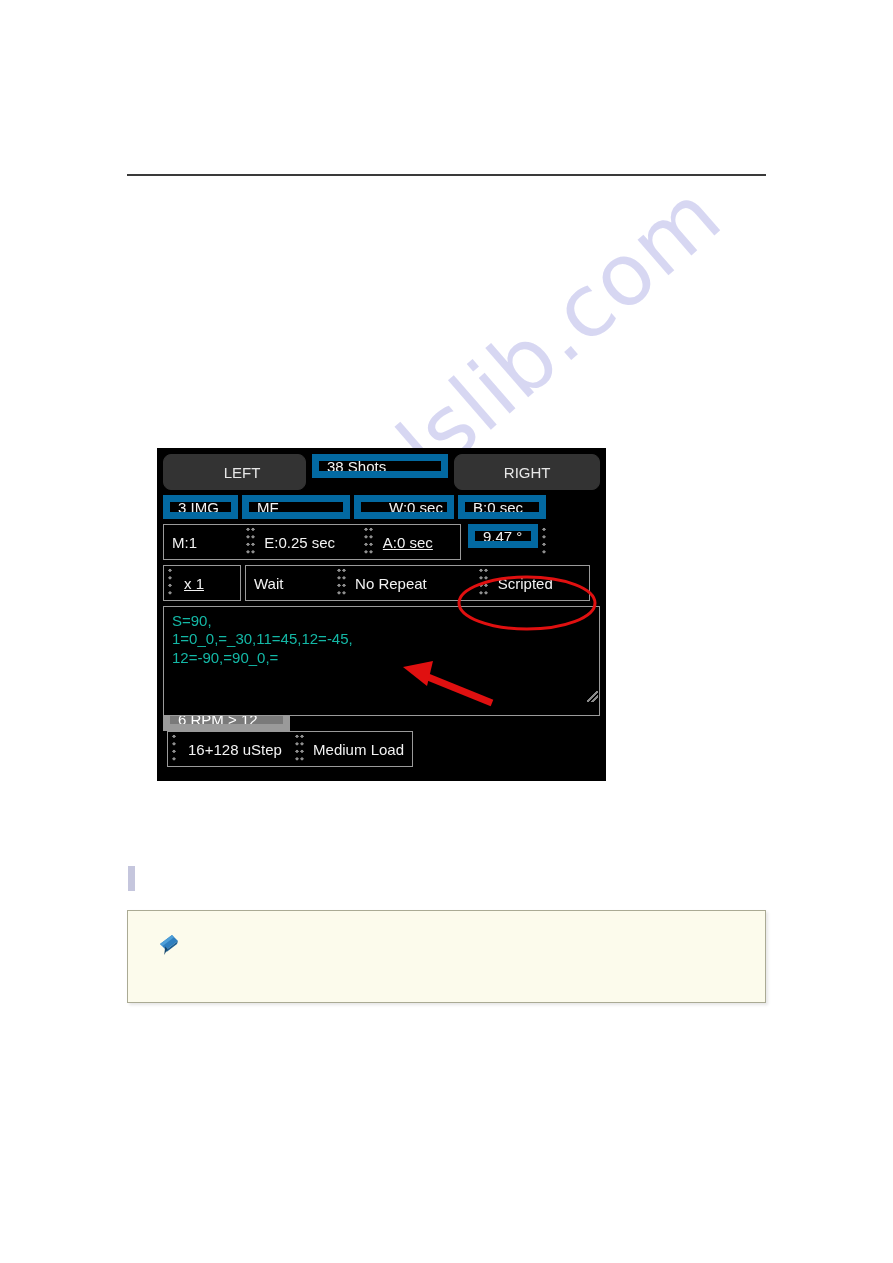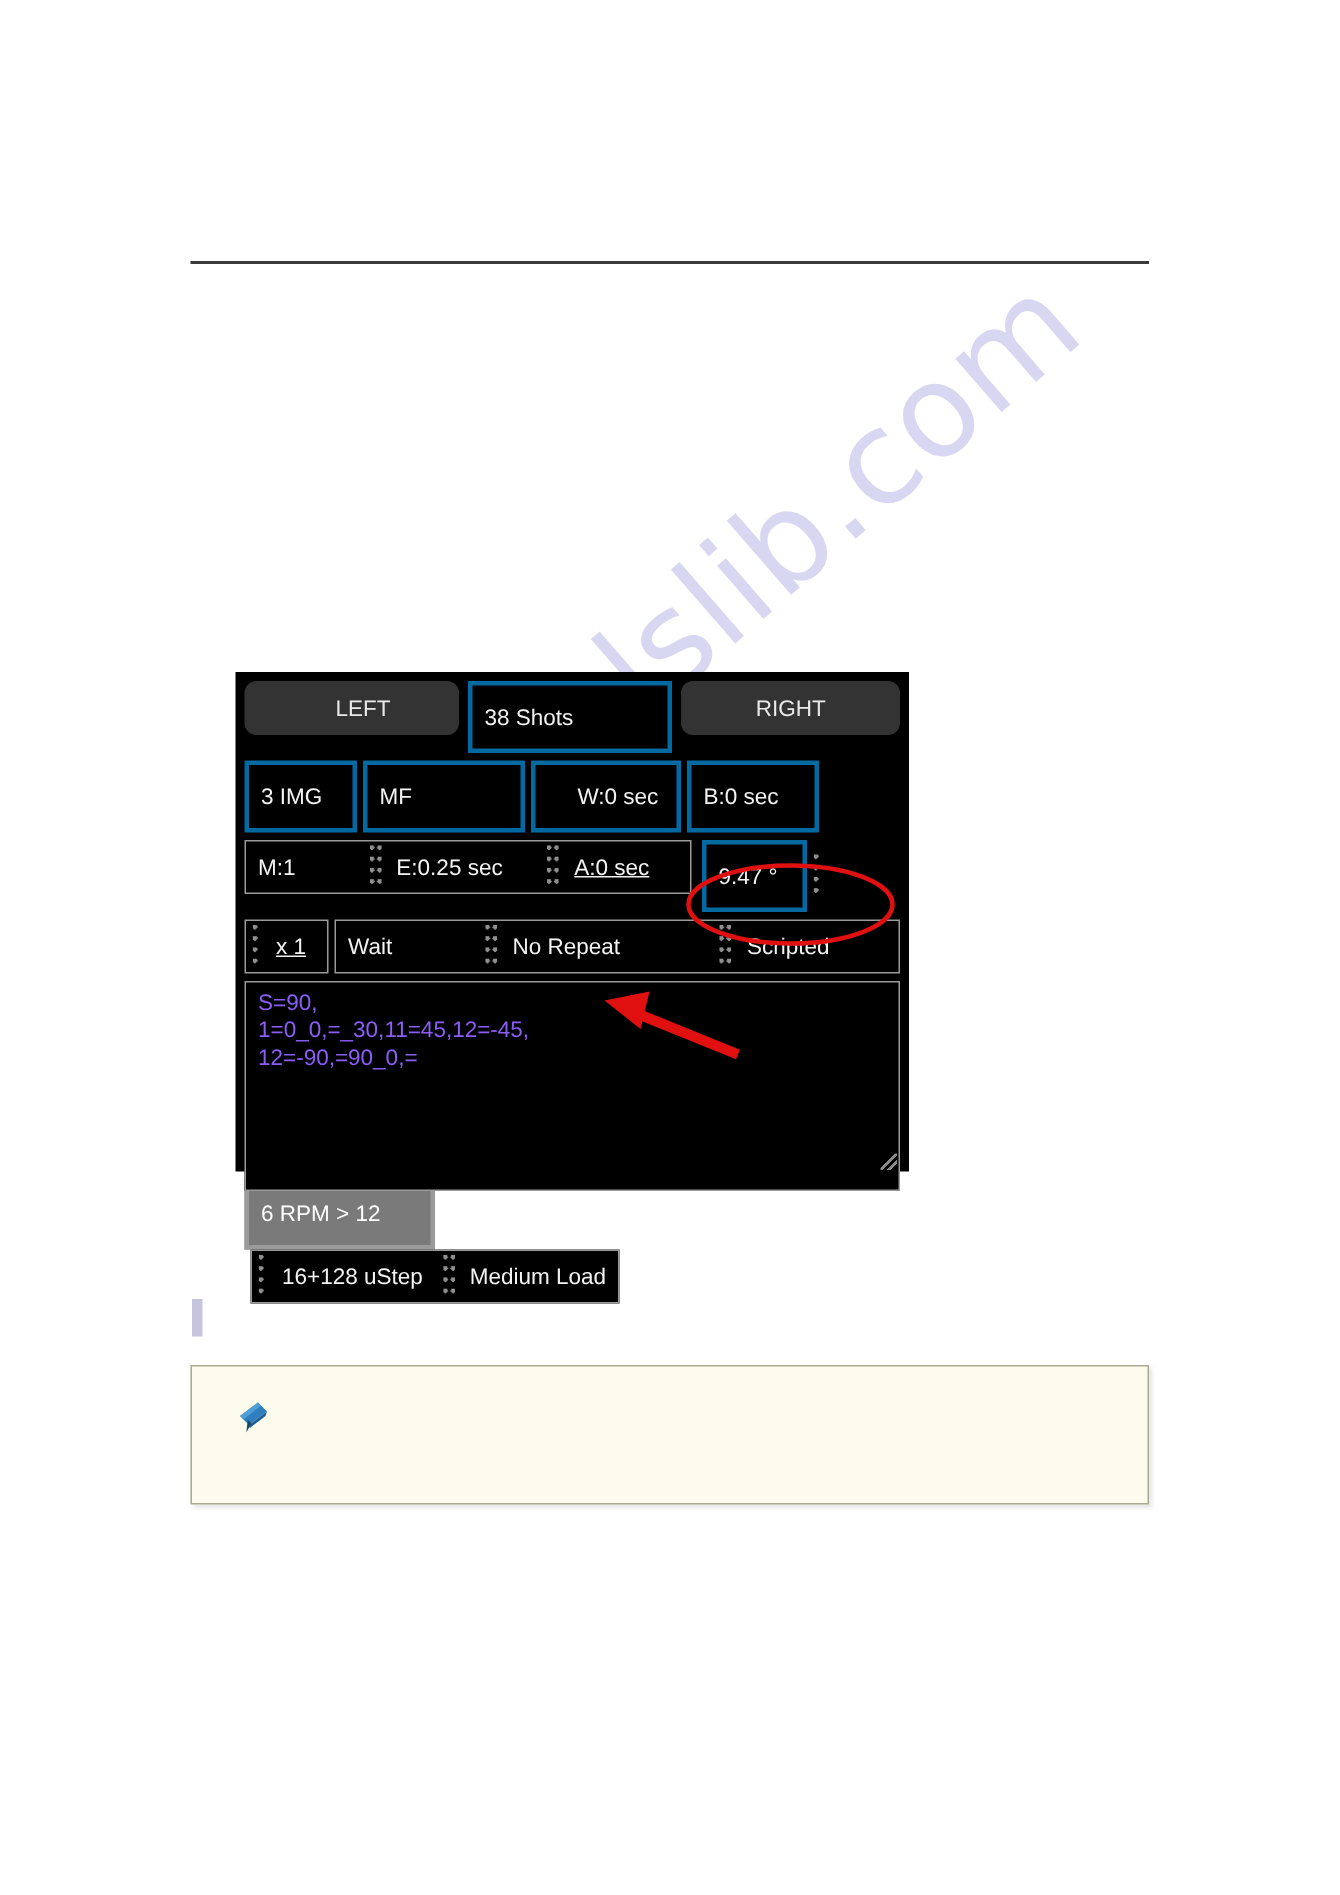--- a/index.html
+++ b/index.html
@@ -67,29 +67,29 @@
   }
 
   .row {
     display: flex;
     align-items: stretch;
   }
   .row + .row { margin-top: 5px; }
 
   
   .cell {
-    border: 3px solid #0369a1;
+    border: 7px solid #0369a1;
     background: #000000;
     color: #f2f2f2;
     display: flex;
     align-items: center;
     font-size: 15px;
     padding: 0 8px;
     box-sizing: border-box;
-    height: 48px;
+    height: 24px;
     white-space: nowrap;
     overflow: hidden;
   }
 
   
   .pill {
     background: #333333;
     border: 1px solid #333333;
     border-radius: 8px;
     color: #e8e8e8;
@@ -158,32 +158,32 @@
   .row-three .group.mea { width: 298px; }
   .row-three .group.mea .seg.m  { width: 78px; }
   .row-three .group.mea .seg.e  { width: 110px; }
   .row-three .group.mea .seg.a  { width: 84px; text-decoration: underline; }
   .row-three .cell.deg  { width: 70px; margin-left: 7px; }
   .row-three .handle.deg-right { width: 12px; flex: 0 0 12px; }
 
   
   .row-four .group.x1 { width: 78px; }
   .row-four .group.x1 .seg { width: 100%; text-decoration: underline; }
-  .row-four .group.rep { width: 377px; margin-left: 4px; position: relative; text-decoration: underline; }
+  .row-four .group.rep { width: 345px; margin-left: 4px; position: relative; text-decoration: underline; }
   .row-four .group.rep .seg.wait { width: 86px; }
   .row-four .group.rep .seg.norepeat { width: 135px; }
   .row-four .group.rep .seg.scripted { width: 98px; }
 
   
   .script-area {
     margin-top: 5px;
     border: 1px solid #9a9a9a;
     background: #000000;
-    color: #8b5cf6;
-    height: 140px;
+    color: #14b8a6;
+    height: 110px;
     box-sizing: border-box;
     padding: 5px 8px;
     font-size: 15px;
     line-height: 1.22;
     position: relative;
     overflow: hidden;
     white-space: pre;
   }
   .resize-grip {
     position: absolute;

